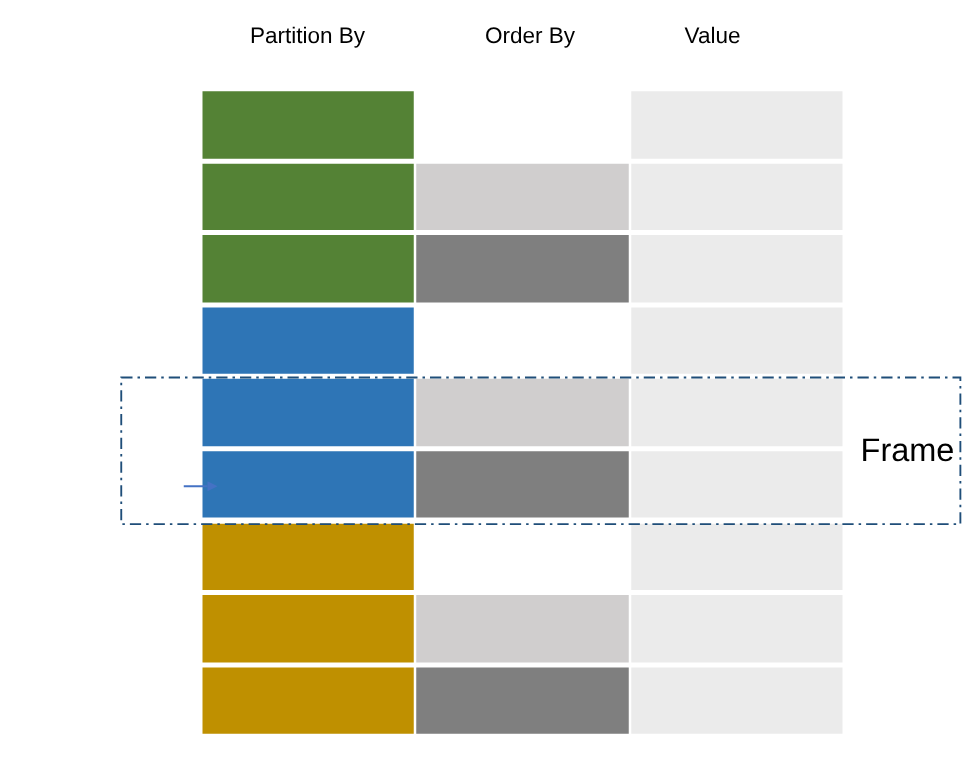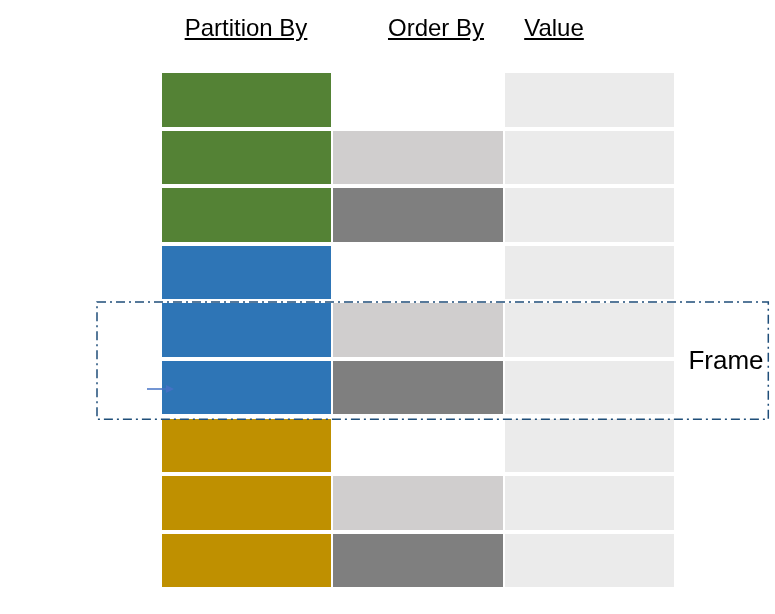--- a/index.html
+++ b/index.html
@@ -12,29 +12,28 @@
     position: relative;
     width: 775px;
     height: 614px;
     background: #ffffff;
     overflow: hidden;
     color: var(--text, #000000);
   }
   .header-label {
     position: absolute;
     top: 13px;
-    font-size: 24px;
+    font-size: 18px;
     line-height: 30px;
     white-space: nowrap;
     transform: translateX(-50%);
-    text-decoration: underline;
   }
   .h-partition { left: 246px; }
-  .h-order    { left: 436px; }
-  .h-value    { left: 554px; }
+  .h-order    { left: 424px; }
+  .h-value    { left: 570px; }
 
   .grid {
     position: absolute;
     left: 162px;
     top: 73px;
     display: grid;
     grid-template-columns: 169px 170px 169px;
     column-gap: 2px;
     grid-auto-rows: 53.5px;
     row-gap: 4.1px;

